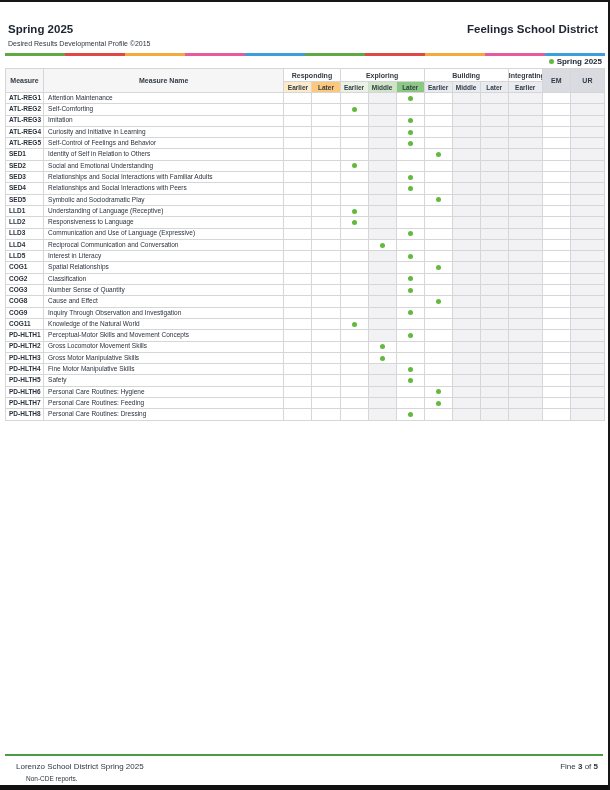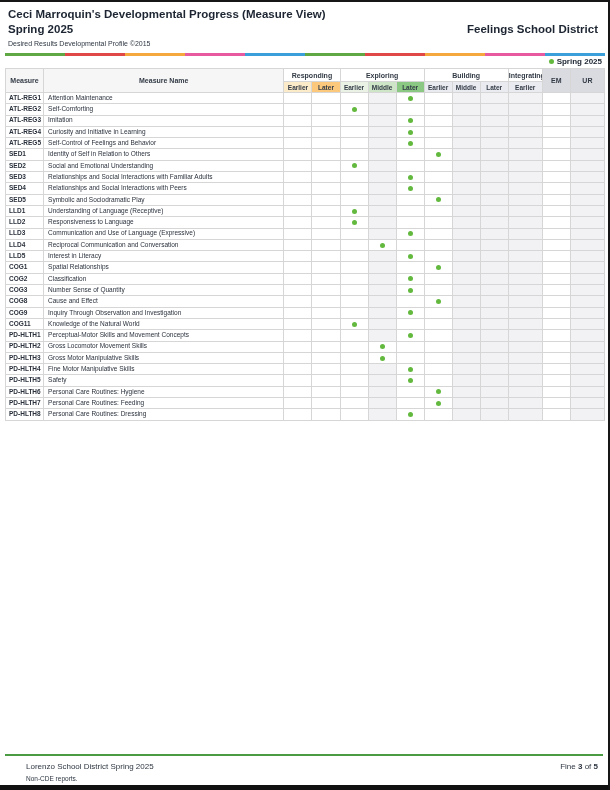--- a/index.html
+++ b/index.html
@@ -28,32 +28,31 @@
   .head-static{font-size:7px;background:#f6f6f6;}
   .side-th{font-size:7px;}
   tbody td{height:10.3px;font-size:6.5px;line-height:1;}
   td.code{font-weight:bold;padding-left:3px;text-align:left;}
   td.name{padding-left:4px;text-align:left;}
   td.level{text-align:center;}
   td.gray{background:#f2f2f4;}
   .dot{width:5px;height:5px;border-radius:50%;display:inline-block;vertical-align:middle;}
   
   .footer-line{position:absolute;left:5px;right:5px;top:752px;height:2px;}
-  .footer-left1{position:absolute;left:26px;top:760px;font-size:8px;color:#2e3742;}
+  .footer-left1{position:absolute;left:16px;top:760px;font-size:8px;color:#2e3742;}
   .footer-left2{position:absolute;left:26px;top:773px;font-size:6.5px;color:#2e3742;}
   .footer-right{position:absolute;right:10px;top:760px;font-size:8px;color:#2e3742;}
   .footer-right b{font-weight:bold;}
   .bottom-bar{position:absolute;left:0;right:0;bottom:0;height:5px;background:#111;}
 </style>
 </head>
 <body>
 
 <div class="page">
 
-  <div class="title">Ceci Marroquin's Developmental Progress (Measure View)</div>
 
   <div class="header-row2">
     <span class="term">Spring 2025</span>
     <span class="district">Feelings School District</span>
   </div>
 
   <div class="subtitle">Desired Results Developmental Profile ©2015</div>
 
   <div class="rainbow">
       <span style="background: rgb(96, 168, 68);"></span>

